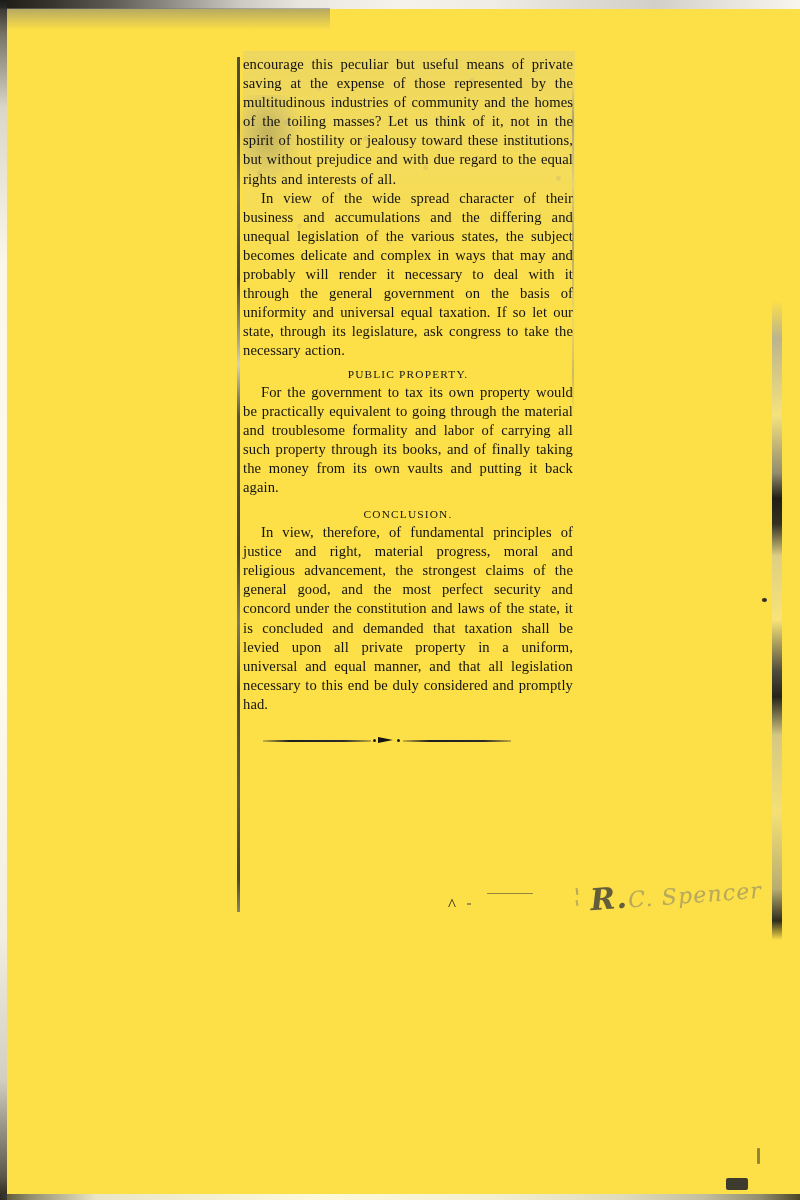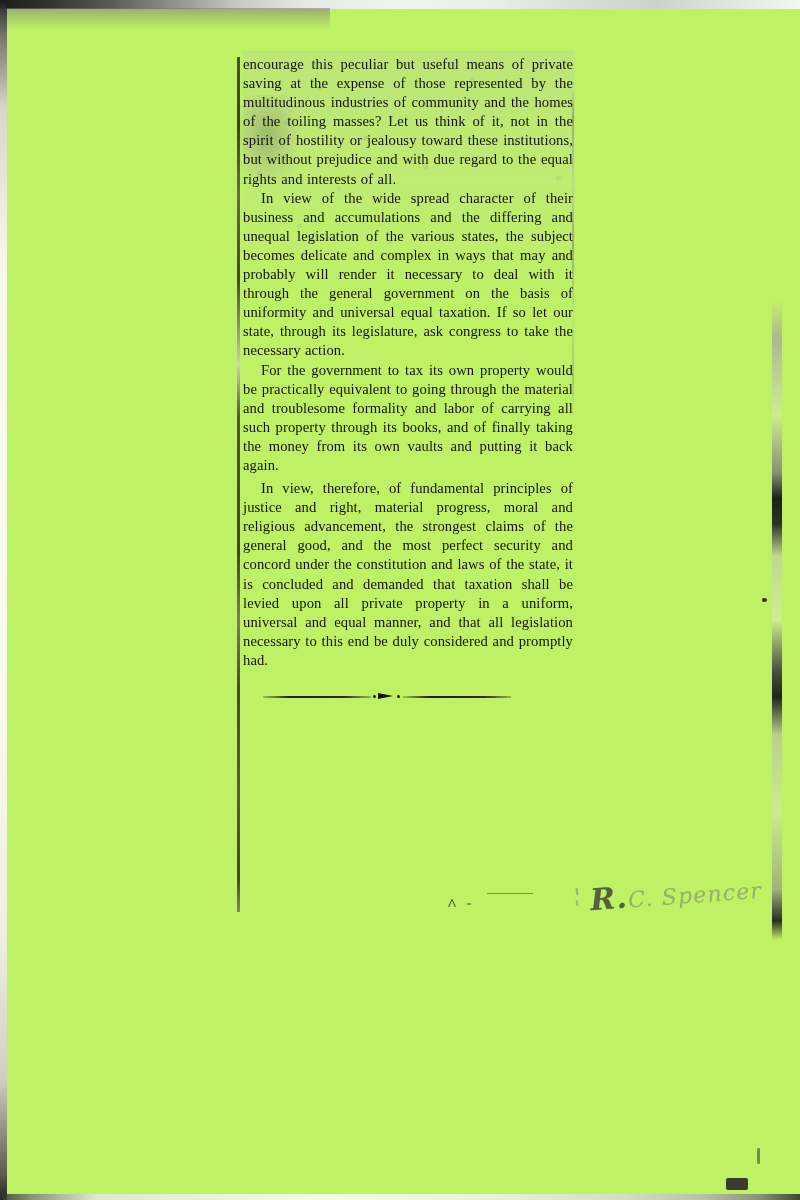--- a/index.html
+++ b/index.html
@@ -12,21 +12,21 @@
     height: 1200px;
     position: relative;
     overflow: hidden;
     font-family: "Liberation Serif", "DejaVu Serif", serif;
   }
 
   
   #scan-page {
     position: absolute;
     inset: 0;
-    background: #bef264;
+    background: #fde047;
   }
 
   
   #top-edge-artifact {
     position: absolute;
     left: 0; top: 0;
     width: 800px; height: 9px;
     background: linear-gradient(90deg,
         #111 0%, #2a2a2a 6%, #555 14%, #8f8f8f 22%,
         #c9c9c9 30%, #e8e8e8 38%, #f4f4f4 50%,
@@ -313,25 +313,27 @@
 
     <div id="clipping-grain"></div>
     <div id="clipping-smudge"></div>
     <div id="column-rule-left"></div>
     <div id="column-rule-right"></div>
 
     <p class="para no-indent">encourage this peculiar but useful means of private saving at the expense of those represented by the multitudinous industries of community and the homes of the toiling masses? Let us think of it, not in the spirit of hostility or jealousy toward these institutions, but without prejudice and with due regard to the equal rights and interests of all.</p>
 
     <p class="para">In view of the wide spread character of their business and accumulations and the differing and unequal legislation of the various states, the subject becomes delicate and complex in ways that may and probably will render it necessary to deal with it through the general government on the basis of uniformity and universal equal taxation. If so let our state, through its legislature, ask congress to take the necessary action.</p>
 
+    <h2 class="section-heading">PUBLIC PROPERTY.</h2>
 
     <p class="para">For the government to tax its own property would be practically equivalent to going through the material and troublesome formality and labor of carrying all such property through its books, and of finally taking the money from its own vaults and putting it back again.</p>
 
     <div class="gap-sm"></div>
 
+    <h2 class="section-heading">CONCLUSION.</h2>
 
     <p class="para">In view, therefore, of fundamental principles of justice and right, material progress, moral and religious advancement, the strongest claims of the general good, and the most perfect security and concord under the constitution and laws of the state, it is concluded and demanded that taxation shall be levied upon all private property in a uniform, universal and equal manner, and that all legislation necessary to this end be duly considered and promptly had.</p>
 
     <div id="caret-mark">^</div>
     <div id="pen-stroke-1"></div>
     <div id="pen-stroke-2"></div>
 
     <div id="ornament-rule">
       <span class="orn-line-l"></span>
       <span class="orn-dot-l"></span>

